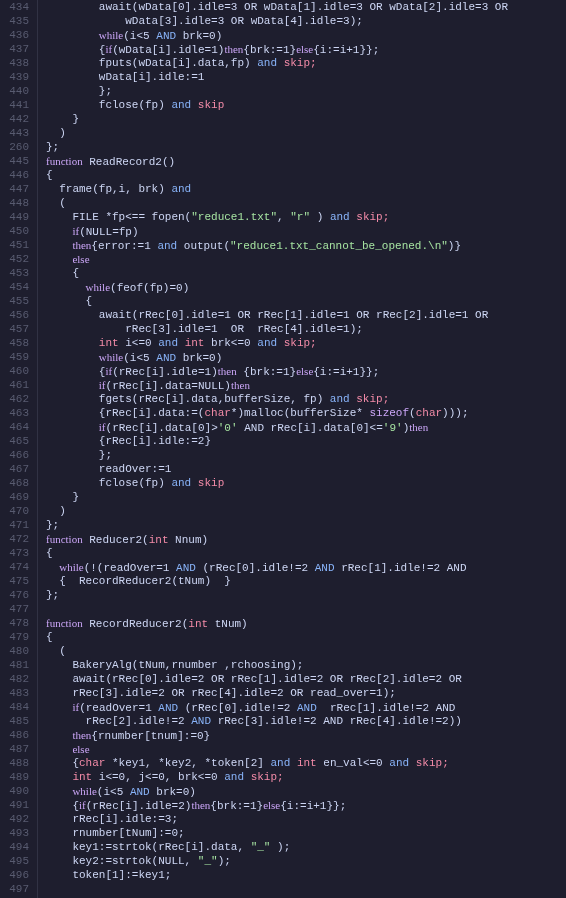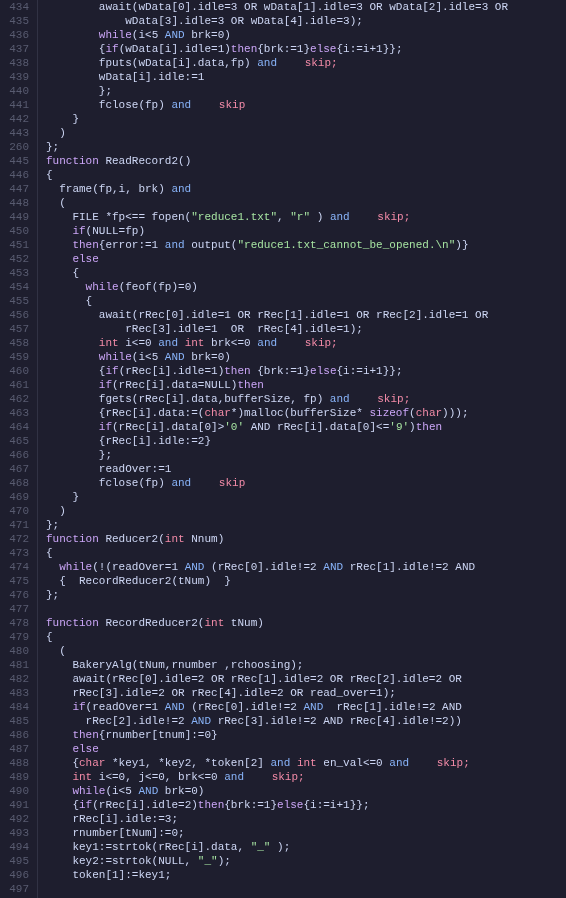--- a/index.html
+++ b/index.html
@@ -48,26 +48,26 @@
     }
 
     .code-line {
       height: 14px;
       line-height: 14px;
       white-space: pre;
       font-size: 11px;
     }
 
     
-    .kw { color: #cba6f7; } 
+    .kw { color: #cba6f7; font-family: Liberation Serif, serif; } 
     .kw2 { color: #89b4fa; } 
     .str { color: #a6e3a1; } 
     .type { color: #f38ba8; } 
     .plain { color: #cdd6f4; }
-    .skip-kw { color: #f38ba8; padding-left: 21px; } 
+    .skip-kw { color: #f38ba8; } 
     .macro { color: #cba6f7; } 
   </style>
 </head>
 <body>
 
 <div class="code-container">
   <div class="line-numbers" id="line-numbers-col">
       <div class="line-number">434</div>
       <div class="line-number">435</div>
       <div class="line-number">436</div>

